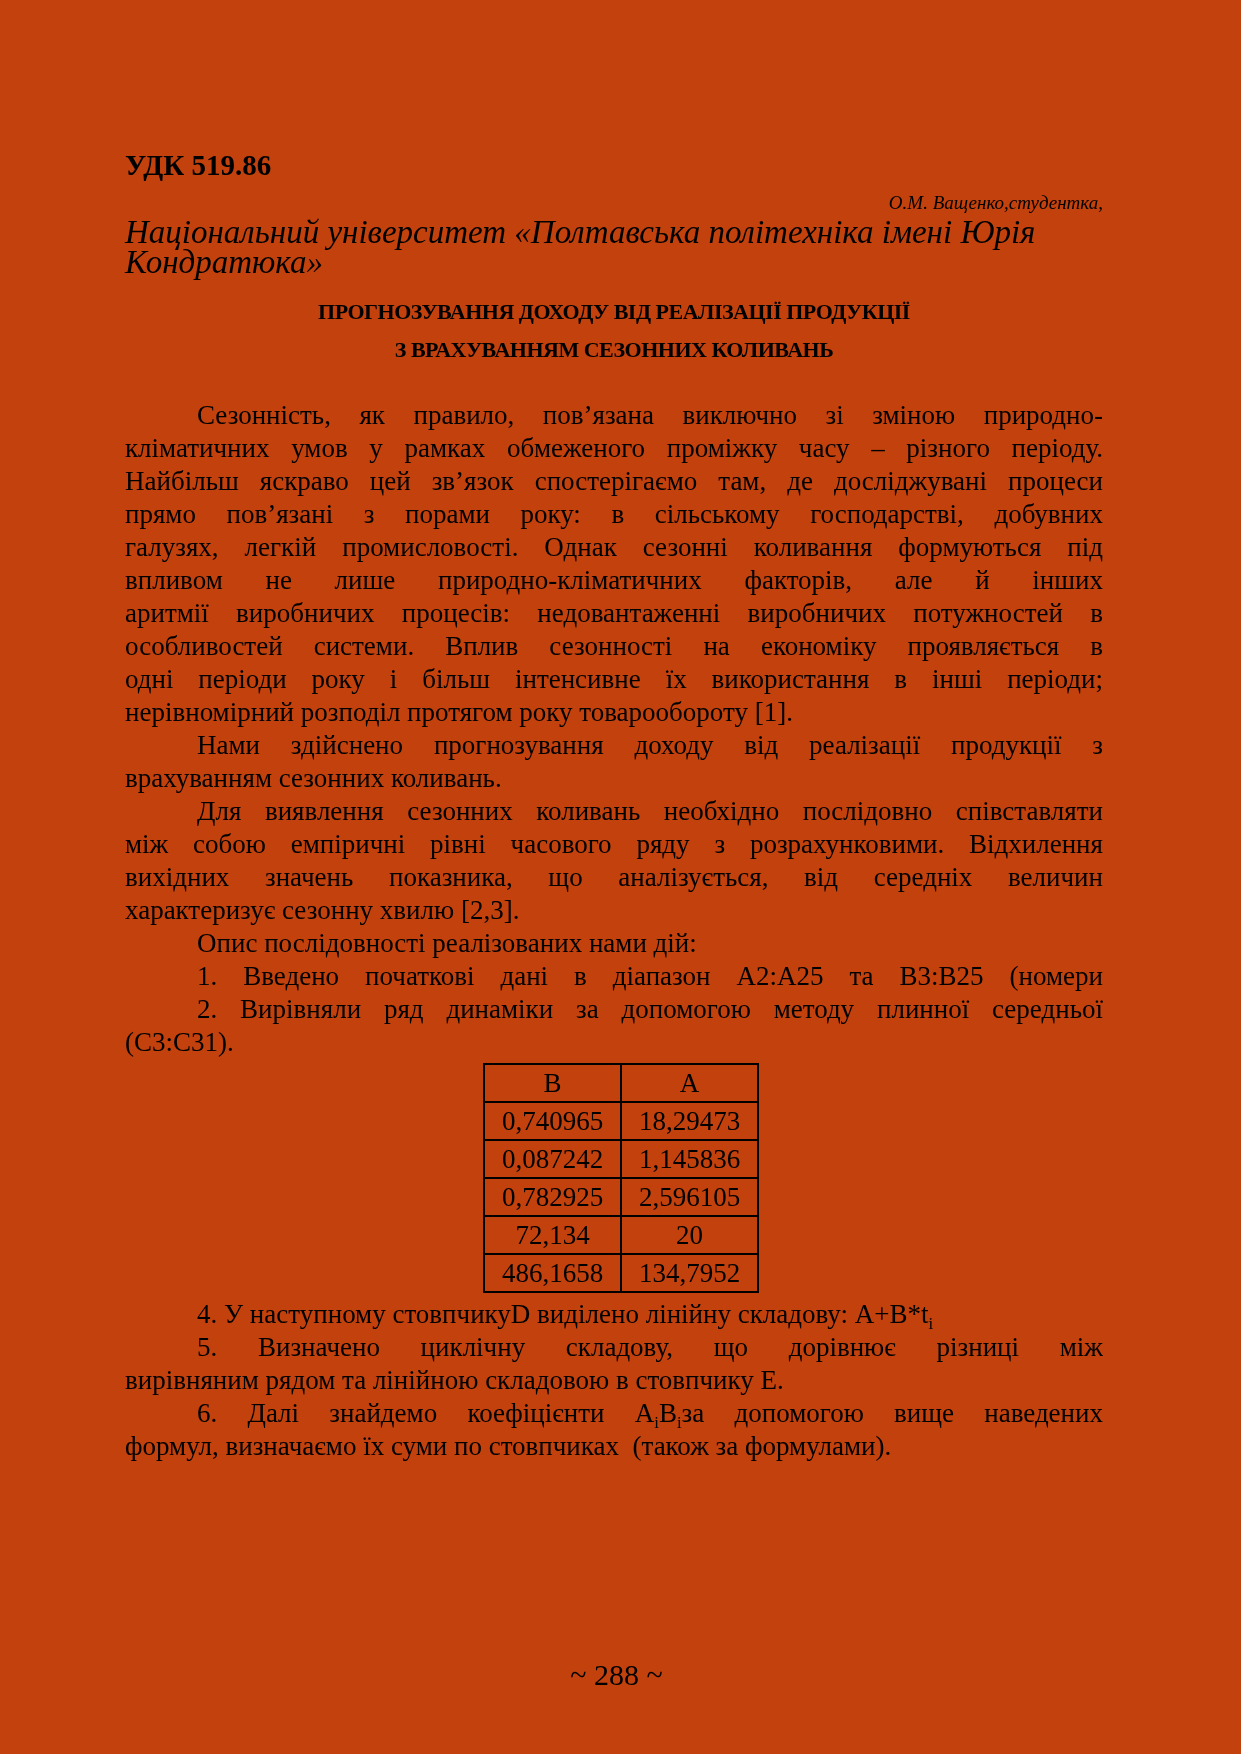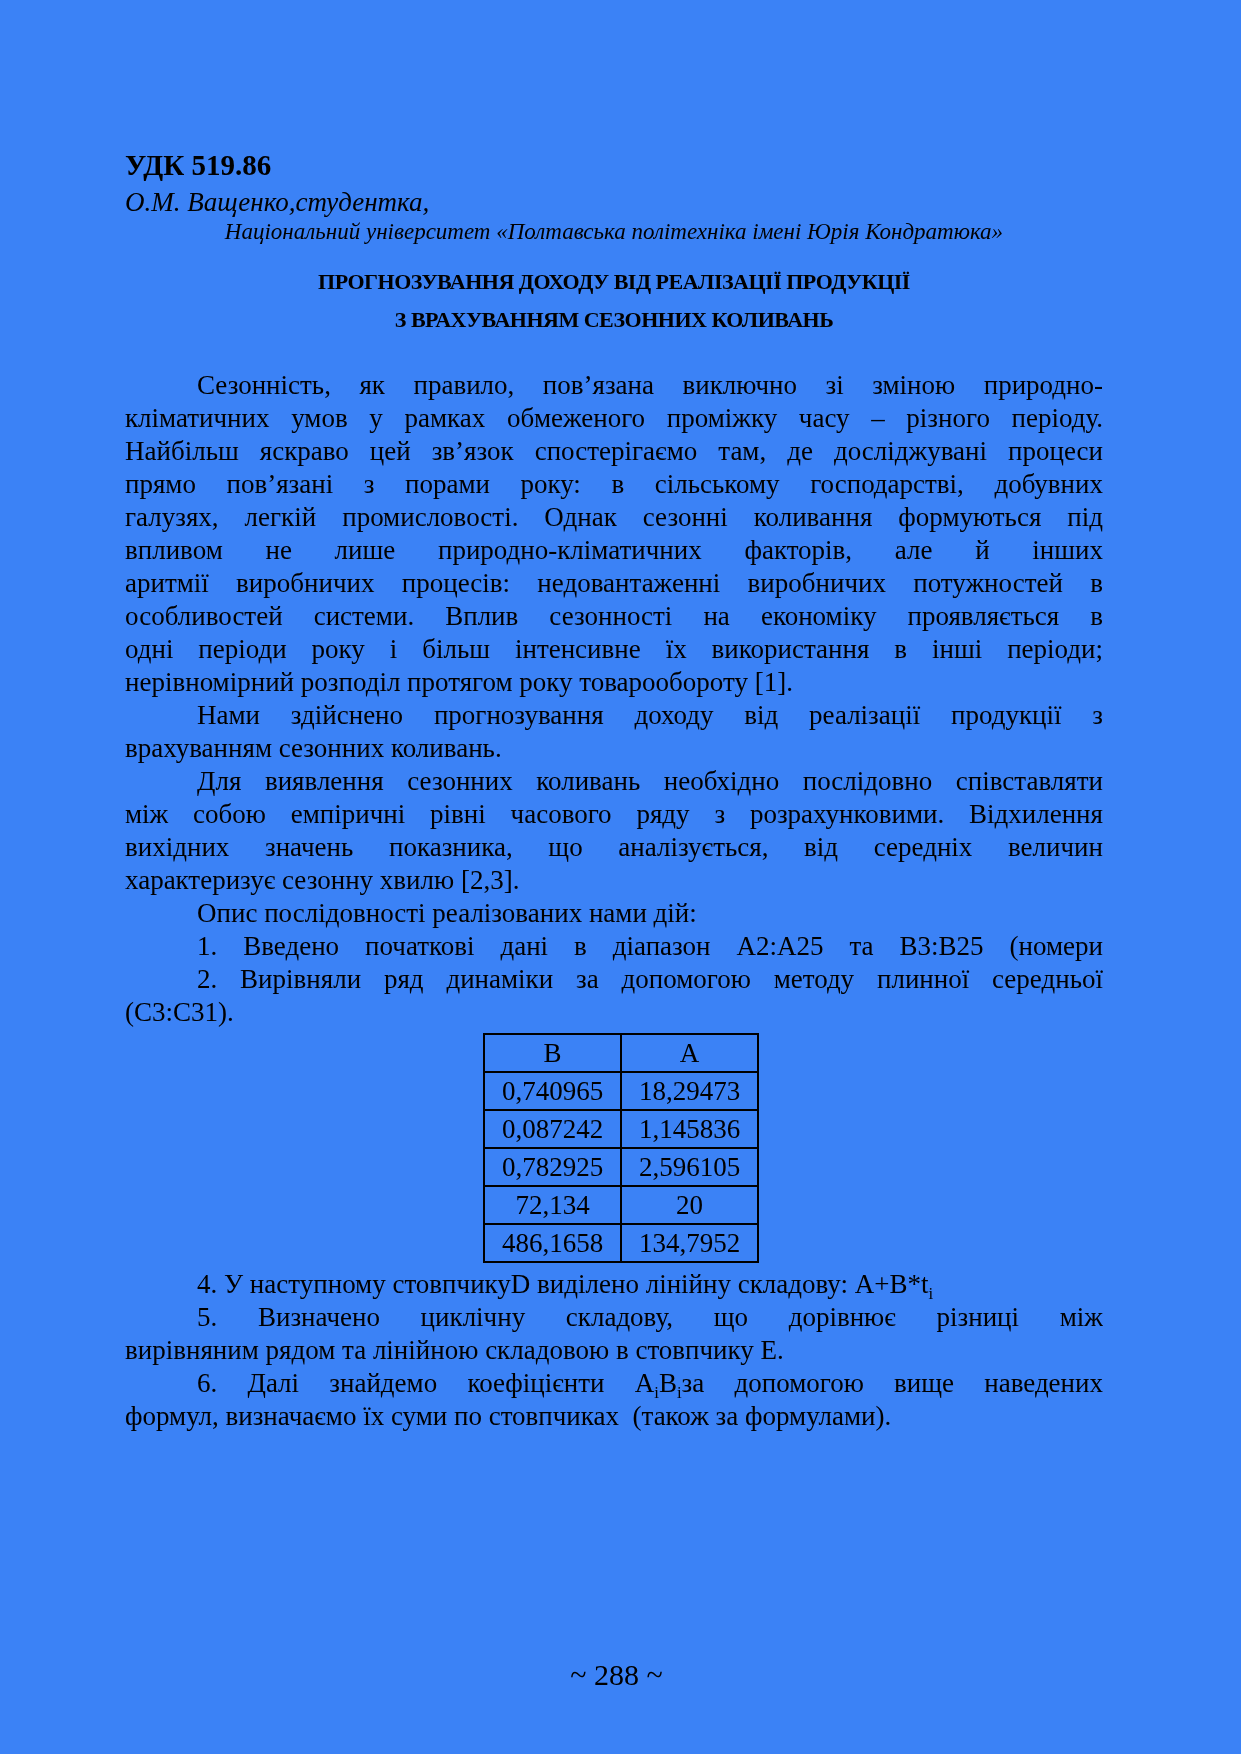--- a/index.html
+++ b/index.html
@@ -1,42 +1,42 @@
 <!DOCTYPE html>
 <html><head>
 <meta charset="utf-8">
 <style>
   html, body { margin: 0; padding: 0; background: #ffffff; }
   .page {
     position: relative;
     width: 1241px;
     height: 1754px;
-    background: #3b82f6;
+    background: #c2410c;
     color: #000000;
     font-family: "Liberation Serif", "DejaVu Serif", serif;
     box-sizing: border-box;
     padding: 148px 138px 0 125px;
     overflow: hidden;
   }
   .udc {
     font-weight: bold;
     font-size: 29px;
     line-height: 34px;
   }
   .authors {
     margin-top: 6px;
-    text-align: left;
+    text-align: right;
     font-style: italic;
-    font-size: 27px;
+    font-size: 19px;
     line-height: 29px;
   }
   .affiliation {
-    text-align: center;
+    text-align: left;
     font-style: italic;
-    font-size: 23px;
+    font-size: 33px;
     line-height: 30px;
   }
   .title {
     margin: 16px 0 0 0;
     text-align: center;
     font-weight: bold;
     font-size: 22px;
     line-height: 38px;
     letter-spacing: -0.5px;
   }

